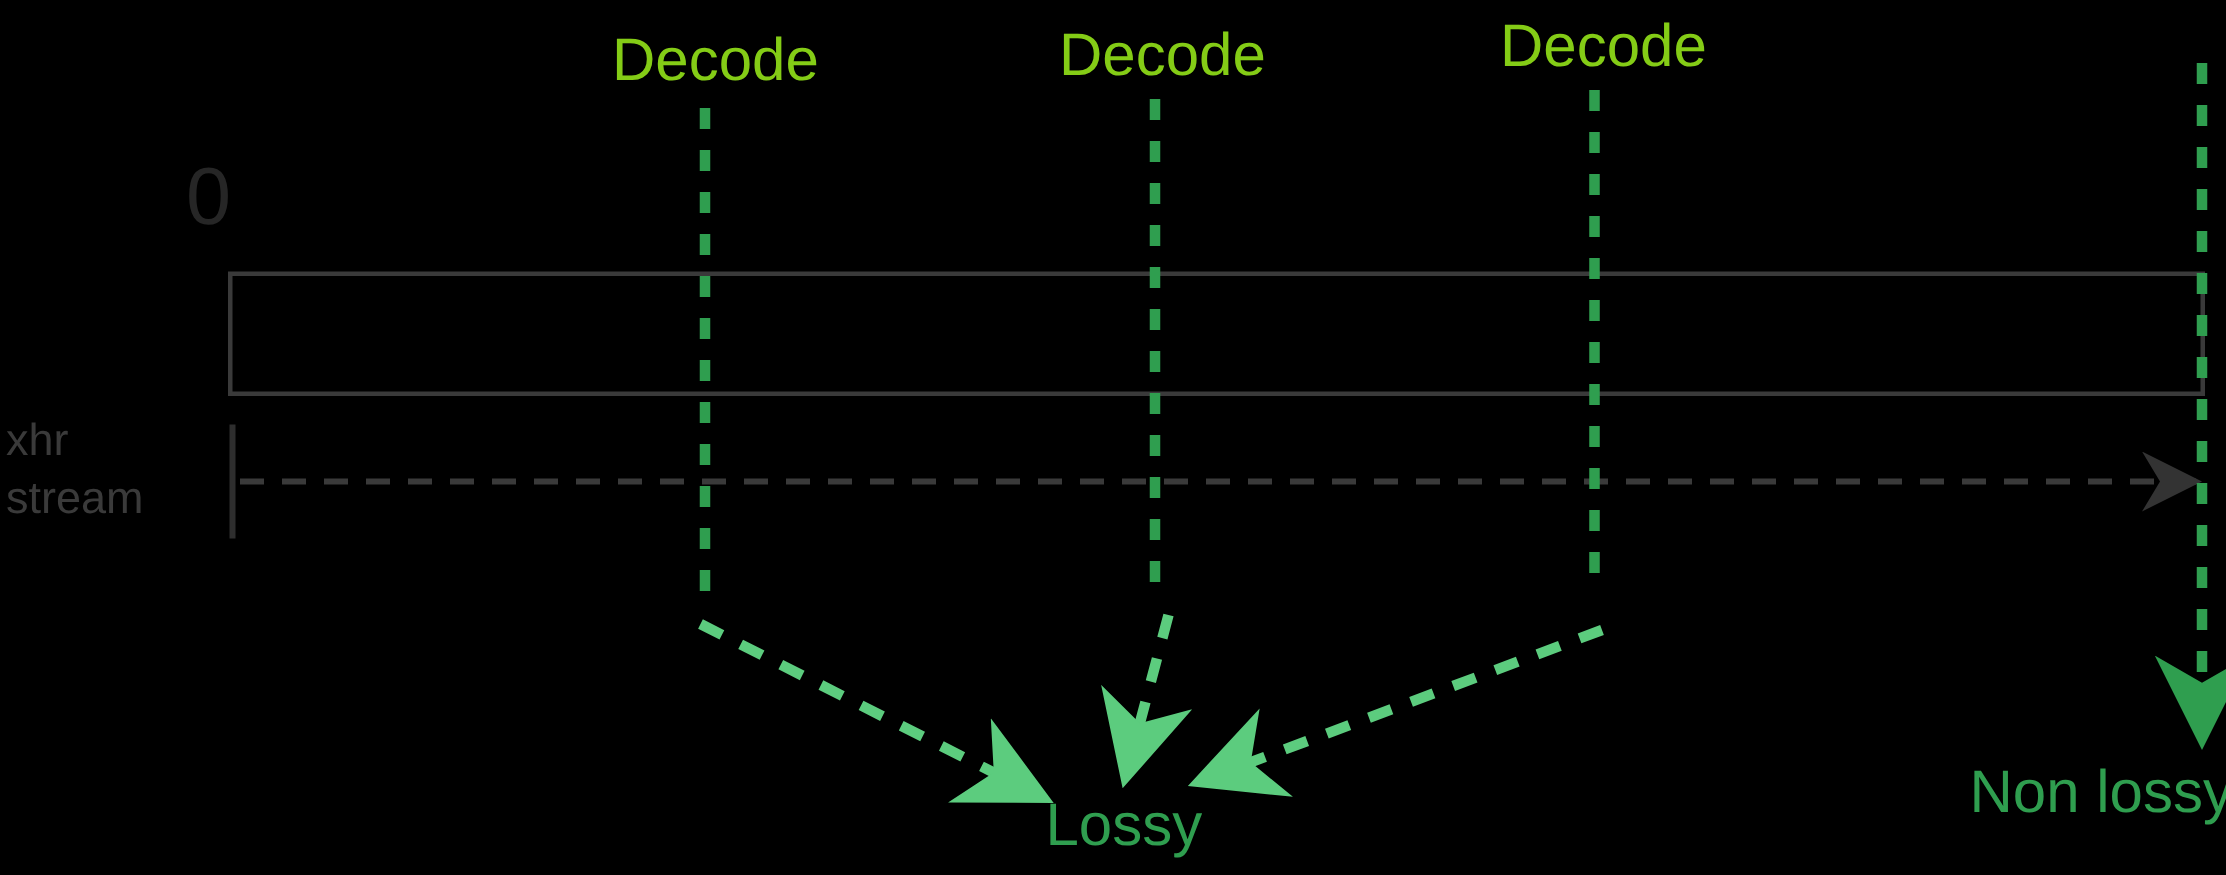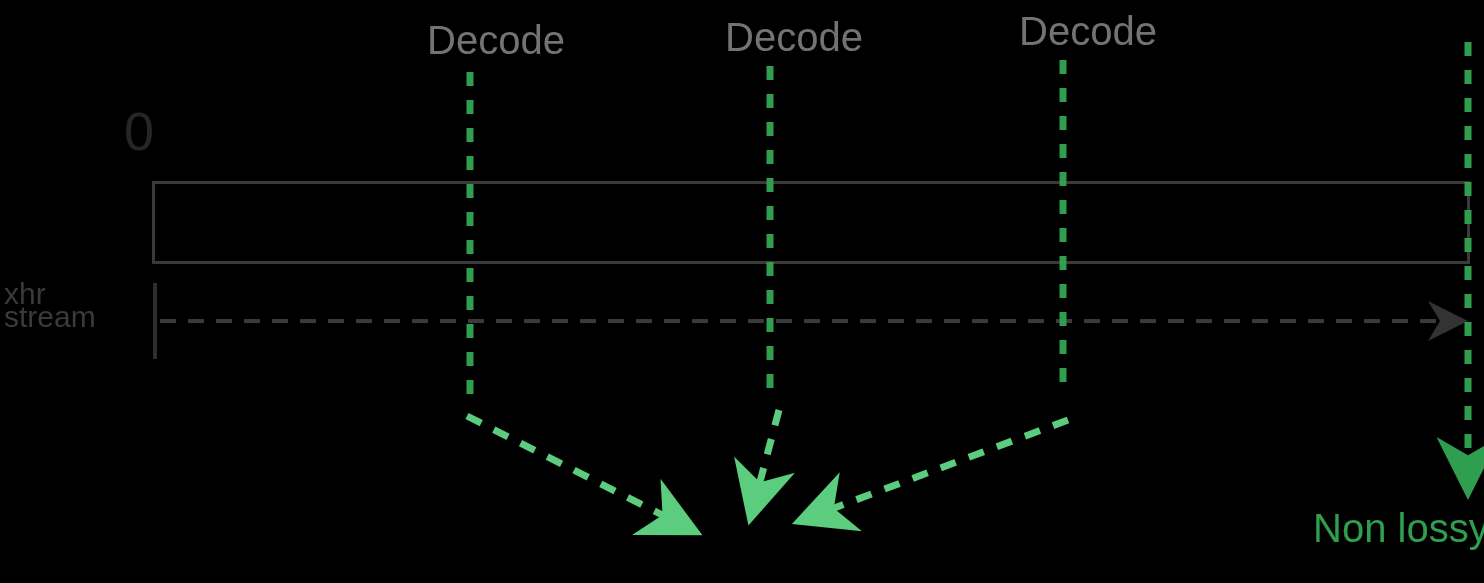--- a/index.html
+++ b/index.html
@@ -24,22 +24,21 @@
     width: 1484px;
     height: 583px;
   }
   .lbl {
     position: absolute;
     white-space: pre;
     line-height: 1;
   }
   .lbl-decode {
     font-size: 40px;
-    color: #737373;
-    margin-left: 19px;
+    color: #84cc16;
   }
   .lbl-scale {
     font-size: 54px;
     color: #262626;
   }
   .lbl-stream {
     font-size: 30px;
     color: #3a3a3a;
     line-height: 1.16;
   }
@@ -84,21 +83,22 @@
 
     <line x1="779" y1="410" x2="752" y2="512" stroke="#5ccc7e" stroke-width="7" stroke-dasharray="16 14" marker-end="url(#arrowGreen)"></line>
 
     <line x1="1068" y1="420" x2="805" y2="519" stroke="#5ccc7e" stroke-width="7" stroke-dasharray="16 14" marker-end="url(#arrowGreen)"></line>
   </svg>
 
   <div class="lbl lbl-scale" style="left:124px; top:104px;">0</div>
 
 
   <div class="lbl lbl-stream" style="left:4px; top:277px;">xhr</div>
-  <div class="lbl lbl-stream" style="left:4px; top:300px;">stream</div>
+  <div class="lbl lbl-stream" style="left:4px; top:316px;">stream</div>
 
   <div class="lbl lbl-decode" style="left:408px; top:20px;">Decode</div>
   <div class="lbl lbl-decode" style="left:706px; top:17px;">Decode</div>
   <div class="lbl lbl-decode" style="left:1000px; top:11px;">Decode</div>
 
+  <div class="lbl lbl-sink" style="left:697px; top:530px;">Lossy</div>
   <div class="lbl lbl-sink" style="left:1313px; top:508px;">Non lossy</div>
 
 </div>
 
 </body></html>

